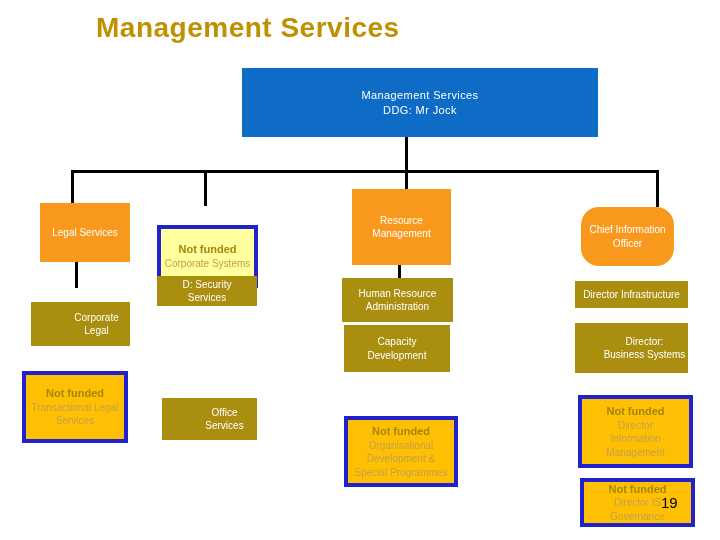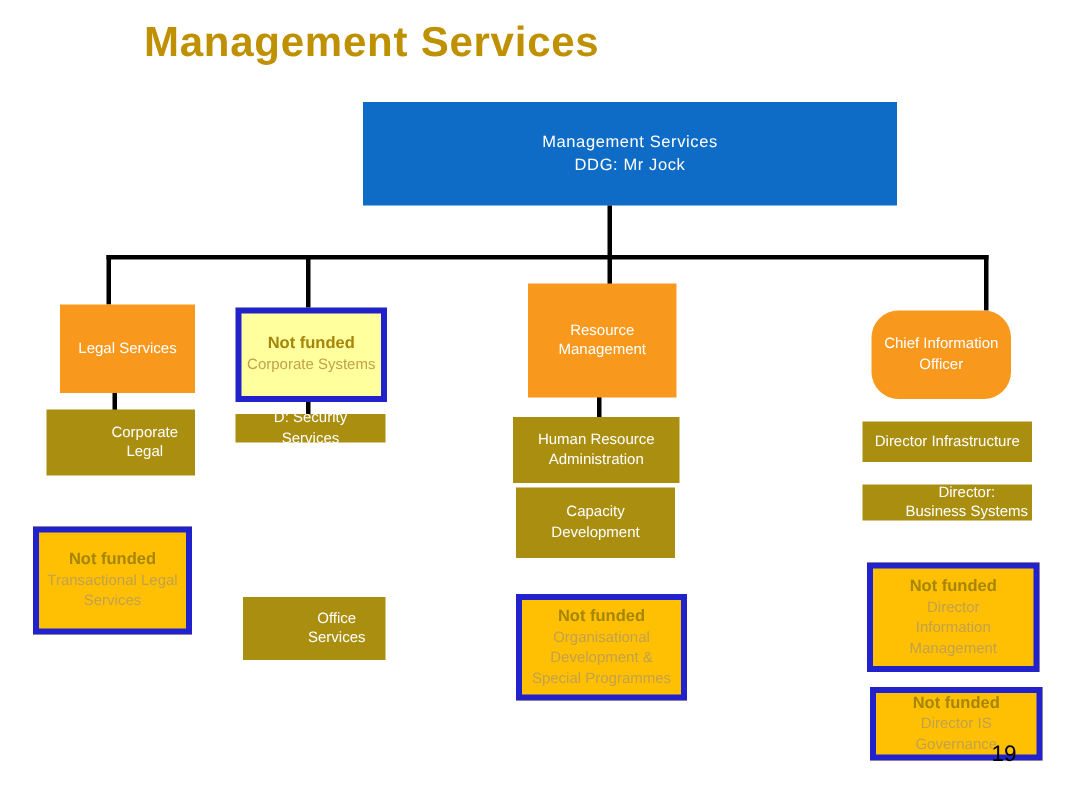--- a/index.html
+++ b/index.html
@@ -16,21 +16,21 @@
     display:flex;flex-direction:column;align-items:center;justify-content:center;
     text-align:center;white-space:pre-line;
     font-size:10px;line-height:1.35;color:#ffffff;
   }
   .root{
     left:242px;top:68px;width:356px;height:69px;
     background:var(--rootBlue,#0E6CC6);font-size:11px;letter-spacing:.4px;
   }
   .orange{background:var(--orange,#F8991D);}
   .gold{background:var(--gold,#AA8E0F);}
-  .nf{border:4px solid var(--blueBorder,#2222CC);}
+  .nf{border:4px solid var(--blueBorder,#2222CC);margin-top:20px;}
   .nf-amber{background:var(--amber,#FFC003);}
   .nf-yellow{background:var(--yellow,#FFFF9E);}
   .nf .label{display:block;font-weight:bold;font-size:11px;color:var(--nfLabel,#A5850A);}
   .nf .sub{display:block;color:var(--nfText,#C2A14C);}
   .line{position:absolute;background:var(--line,#000000);}
   .page-number{
     position:absolute;left:661px;top:494px;font-size:15px;color:#000000;
   }
 </style>
 </head>
@@ -47,54 +47,54 @@
   <div class="line" style="left:71px;top:170px;width:588px;height:3px;"></div>
   <div class="line" style="left:71px;top:170px;width:3px;height:33px;"></div>
   <div class="line" style="left:204px;top:170px;width:3px;height:36px;"></div>
   <div class="line" style="left:405px;top:170px;width:3px;height:31px;"></div>
   <div class="line" style="left:656px;top:170px;width:3px;height:37px;"></div>
   <div class="line" style="left:75px;top:261px;width:3px;height:27px;"></div>
   <div class="line" style="left:204px;top:267px;width:3px;height:10px;"></div>
   <div class="line" style="left:398px;top:259px;width:3px;height:20px;"></div>
 
   <div class="box orange" style="left:40px;top:203px;width:90px;height:59px;">Legal Services</div>
-  <div class="box gold" style="left:31px;top:273px;width:99px;height:44px;padding-left:32px;">Corporate
+  <div class="box gold" style="left:31px;top:302px;width:99px;height:44px;padding-left:32px;">Corporate
 Legal</div>
   <div class="box nf nf-amber" style="left:22px;top:351px;width:106px;height:72px;">
     <span class="label">Not funded</span>
     <span class="sub">Transactional Legal
 Services</span>
   </div>
 
   <div class="box nf nf-yellow" style="left:157px;top:205px;width:101px;height:63px;">
     <span class="label">Not funded</span>
     <span class="sub">Corporate Systems</span>
   </div>
-  <div class="box gold" style="left:157px;top:276px;width:100px;height:19px;">D: Security
+  <div class="box gold" style="left:157px;top:276px;width:100px;height:30px;">D: Security
 Services</div>
   <div class="box gold" style="left:162px;top:398px;width:95px;height:42px;padding-left:30px;">Office
 Services</div>
 
   <div class="box orange" style="left:352px;top:189px;width:99px;height:76px;">Resource
 Management</div>
   <div class="box gold" style="left:342px;top:278px;width:111px;height:44px;">Human Resource
 Administration</div>
   <div class="box gold" style="left:344px;top:325px;width:106px;height:47px;">Capacity
 Development</div>
   <div class="box nf nf-amber" style="left:344px;top:396px;width:114px;height:71px;">
     <span class="label">Not funded</span>
     <span class="sub">Organisational
 Development &amp;
 Special Programmes</span>
   </div>
 
   <div class="box orange" style="left:581px;top:207px;width:93px;height:59px;border-radius:18px;">Chief Information
 Officer</div>
   <div class="box gold" style="left:575px;top:281px;width:113px;height:27px;">Director Infrastructure</div>
-  <div class="box gold" style="left:575px;top:323px;width:113px;height:24px;padding-left:26px;">Director:
+  <div class="box gold" style="left:575px;top:323px;width:113px;height:50px;padding-left:26px;">Director:
 Business Systems</div>
   <div class="box nf nf-amber" style="left:578px;top:375px;width:115px;height:73px;">
     <span class="label">Not funded</span>
     <span class="sub">Director
 Information
 Management</span>
   </div>
   <div class="box nf nf-amber" style="left:580px;top:458px;width:115px;height:49px;">
     <span class="label">Not funded</span>
     <span class="sub">Director IS

